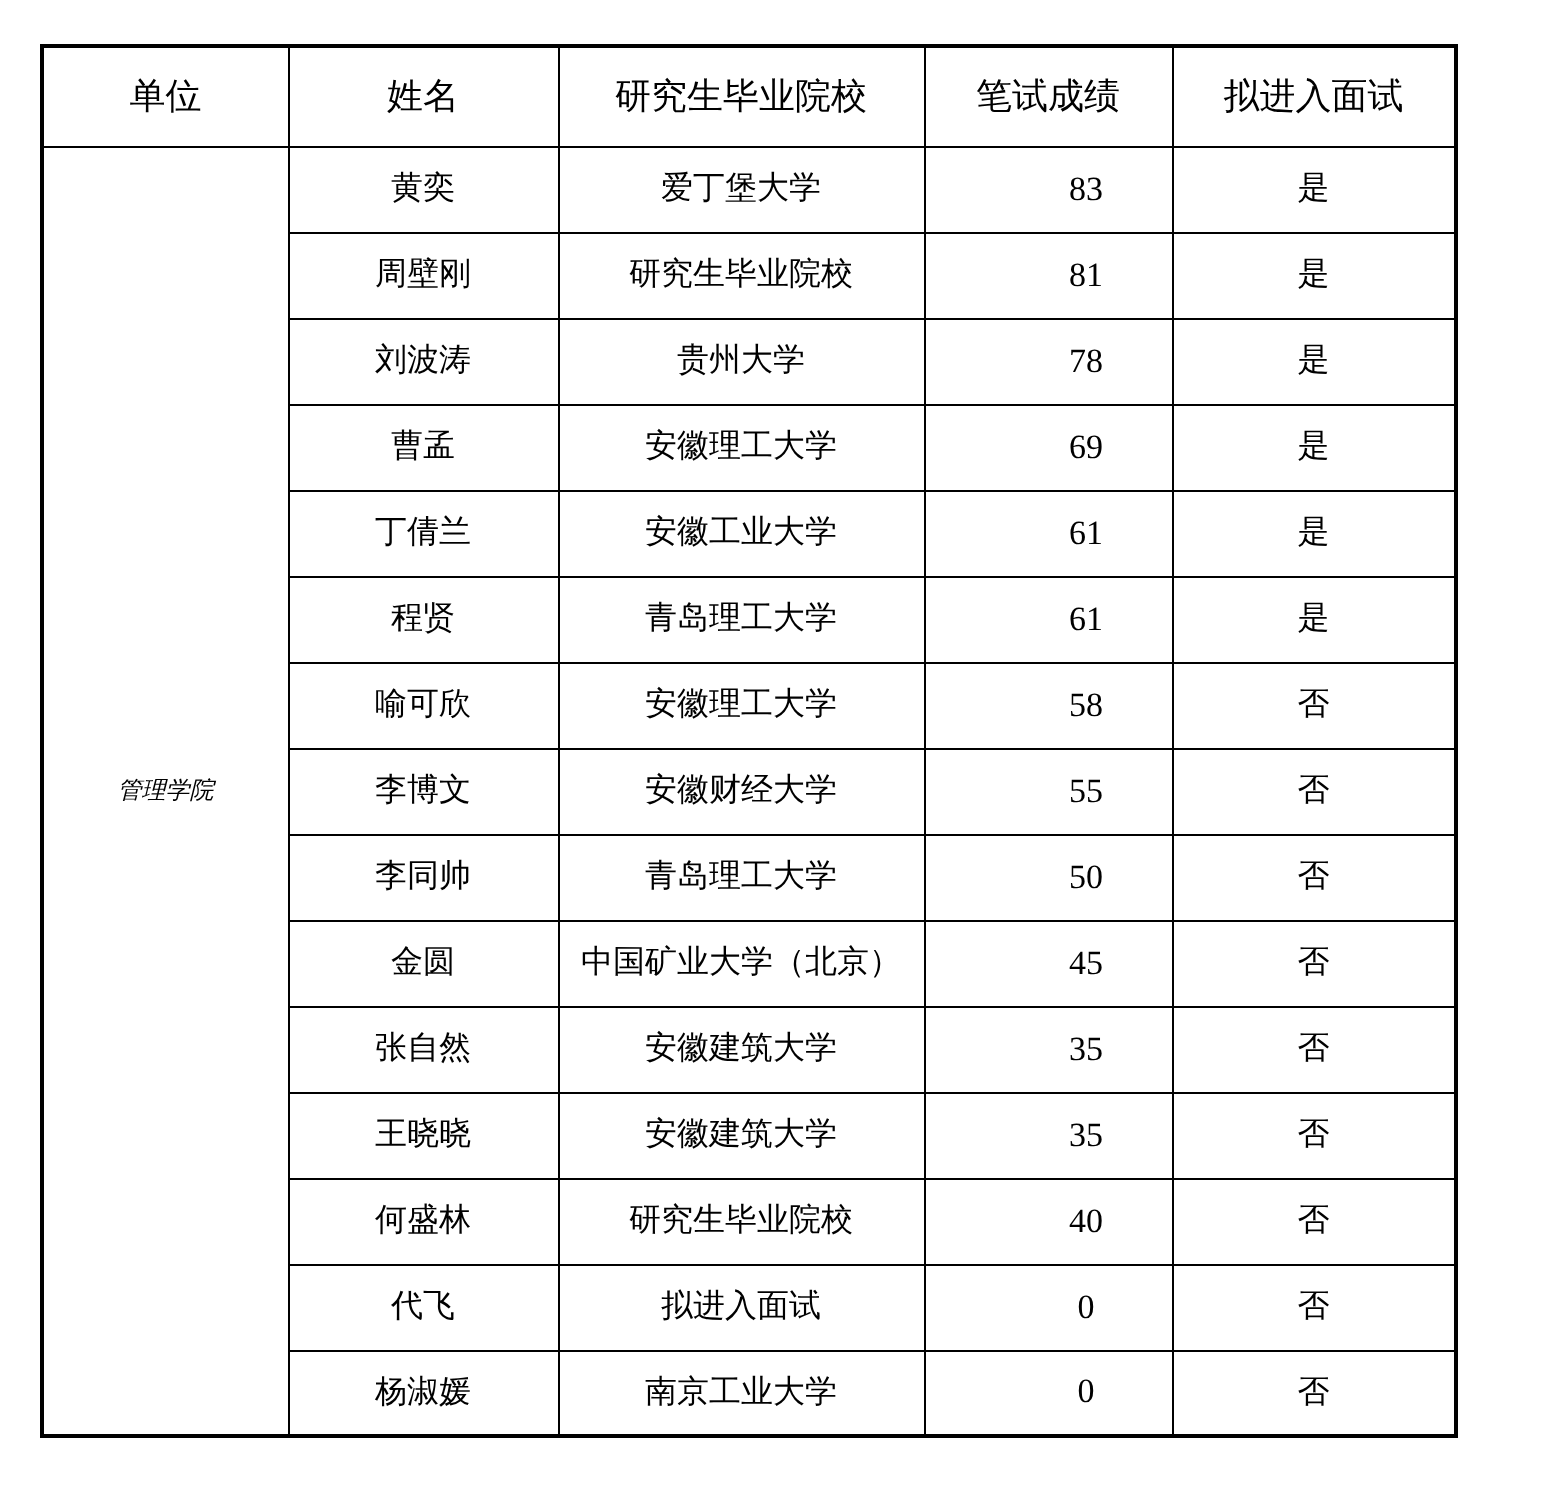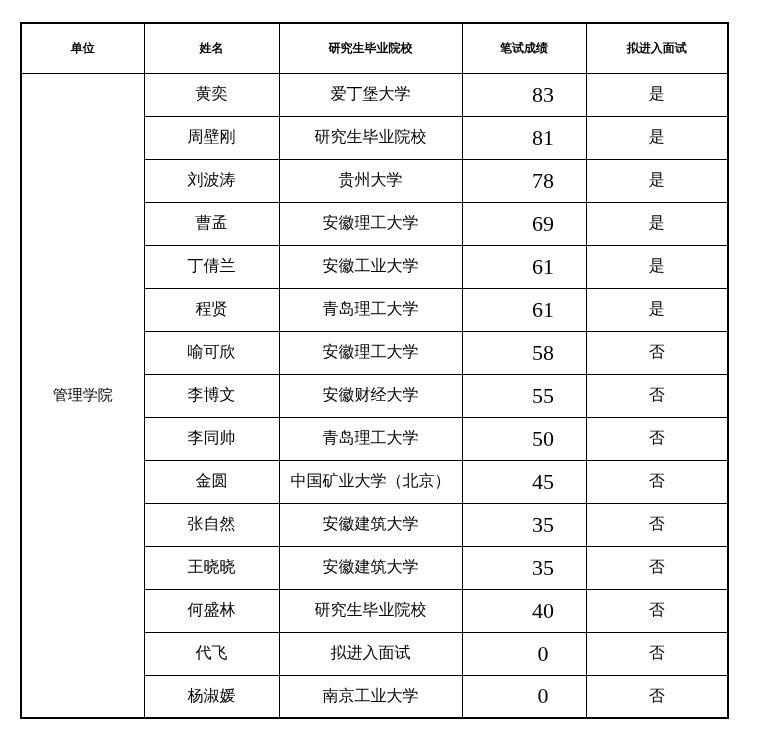--- a/index.html
+++ b/index.html
@@ -33,29 +33,29 @@
     border: 1px solid #000000;
     text-align: center;
     vertical-align: middle;
     padding: 0 2px;
     overflow: hidden;
     white-space: nowrap;
   }
   thead tr { height: 50px; }
   tbody tr { height: 43px; }
   th {
-    font-weight: bold;
-    font-size: 12px;
+    font-weight: normal;
+    font-size: 18px;
   }
   td {
     font-size: 16px;
     font-weight: normal;
   }
-  td.score-cell { font-size: 22px; padding-left: 40px; }
-  td.unit-cell  { font-size: 15px; }
+  td.score-cell { font-size: 17px; padding-left: 40px; }
+  td.unit-cell  { font-size: 12px; font-style: italic; }
 </style>
 </head>
 <body>
 
 <table class="score-table">
   <colgroup>
     <col class="c-unit">
     <col class="c-name">
     <col class="c-school">
     <col class="c-score">

